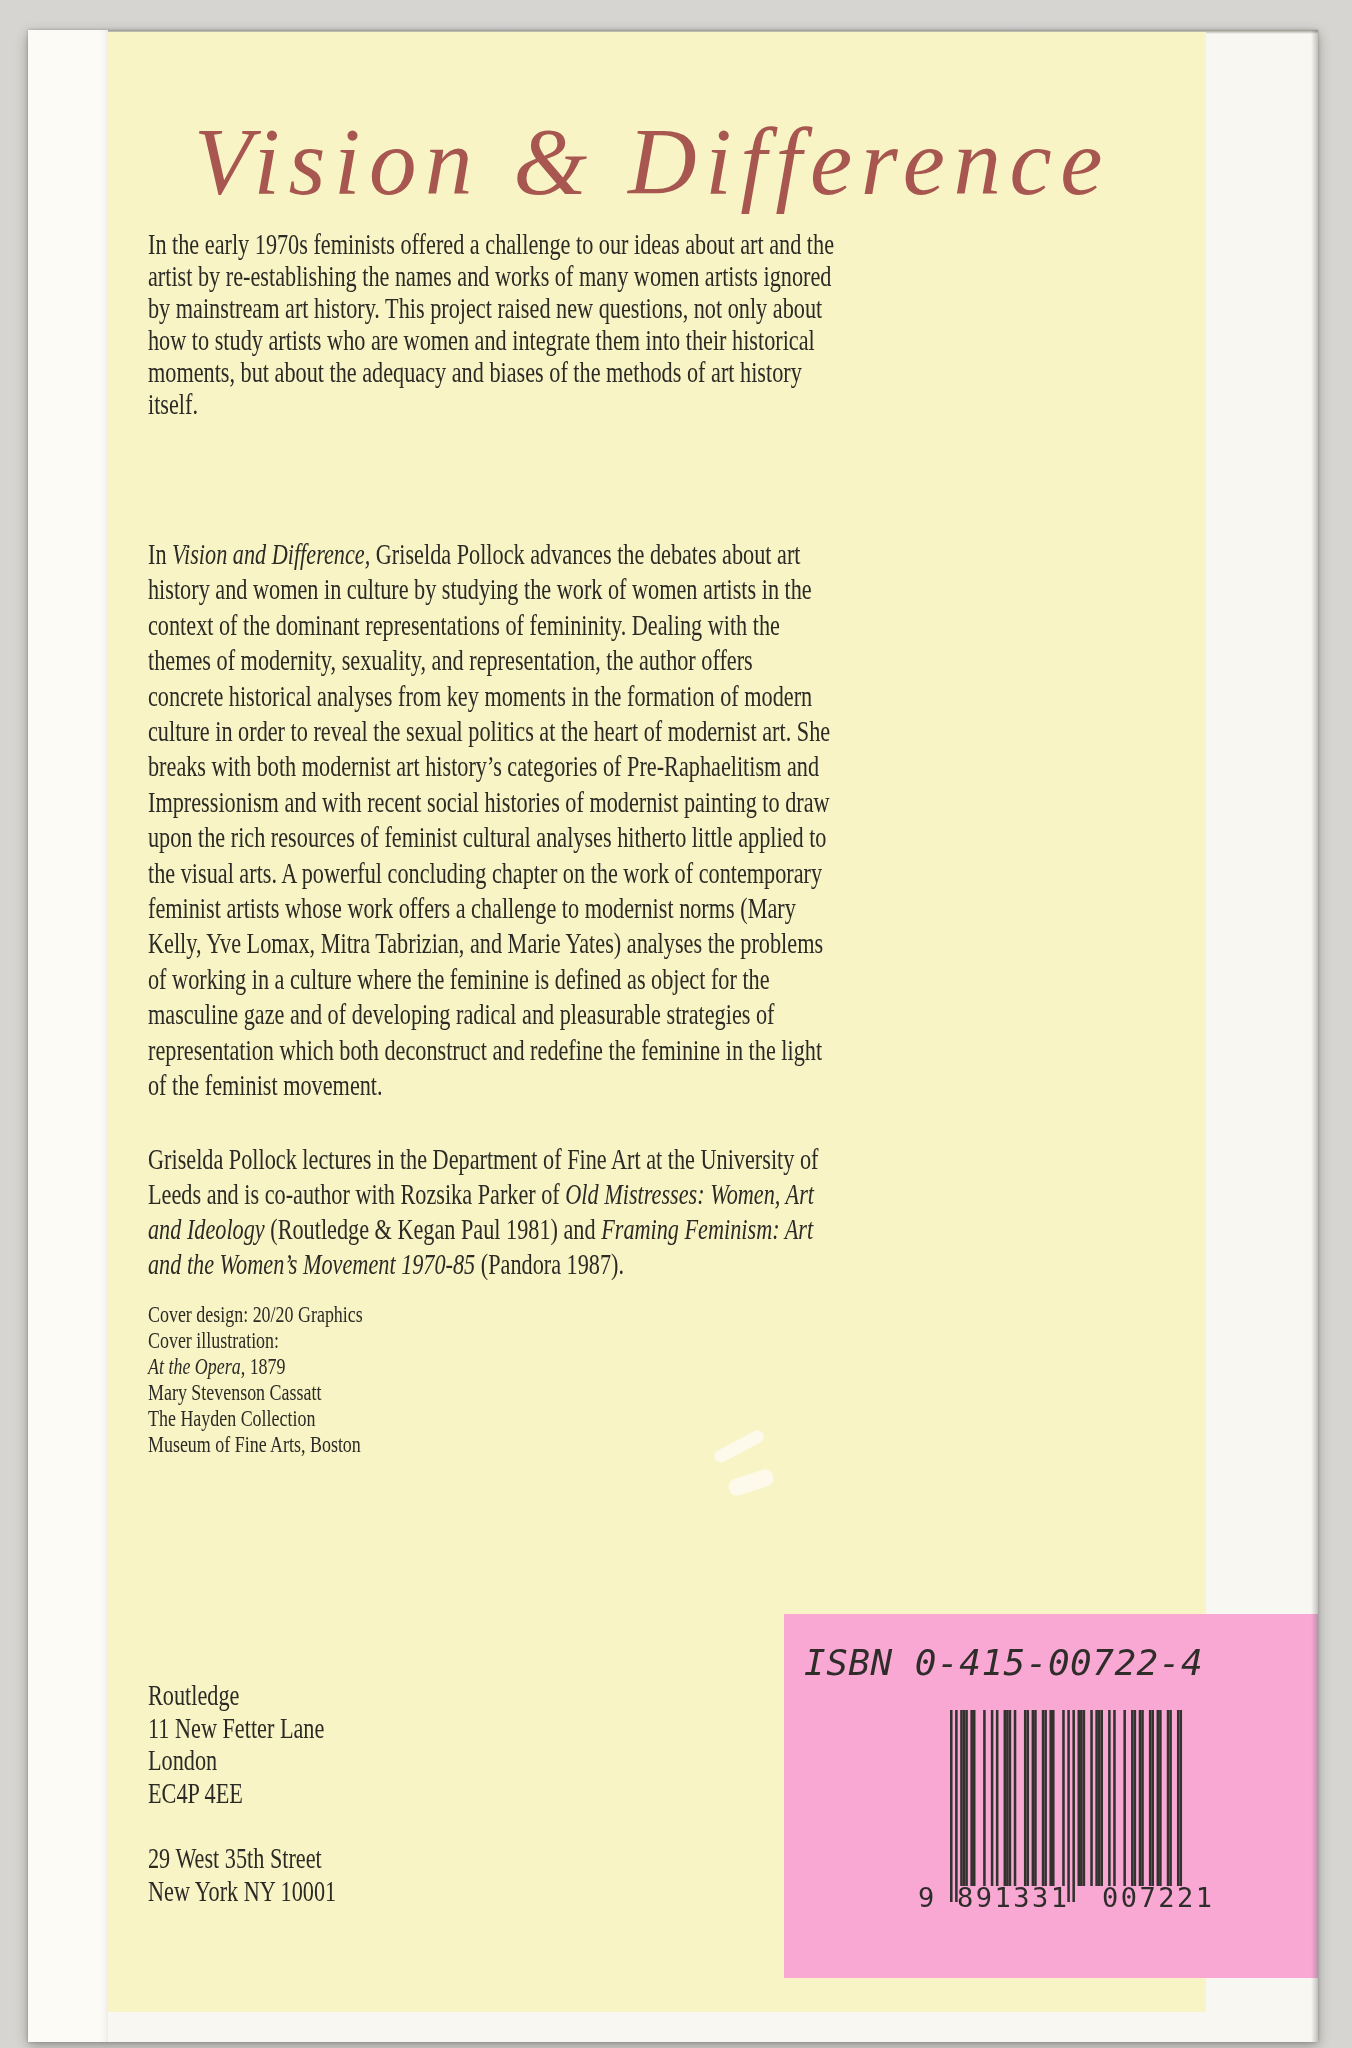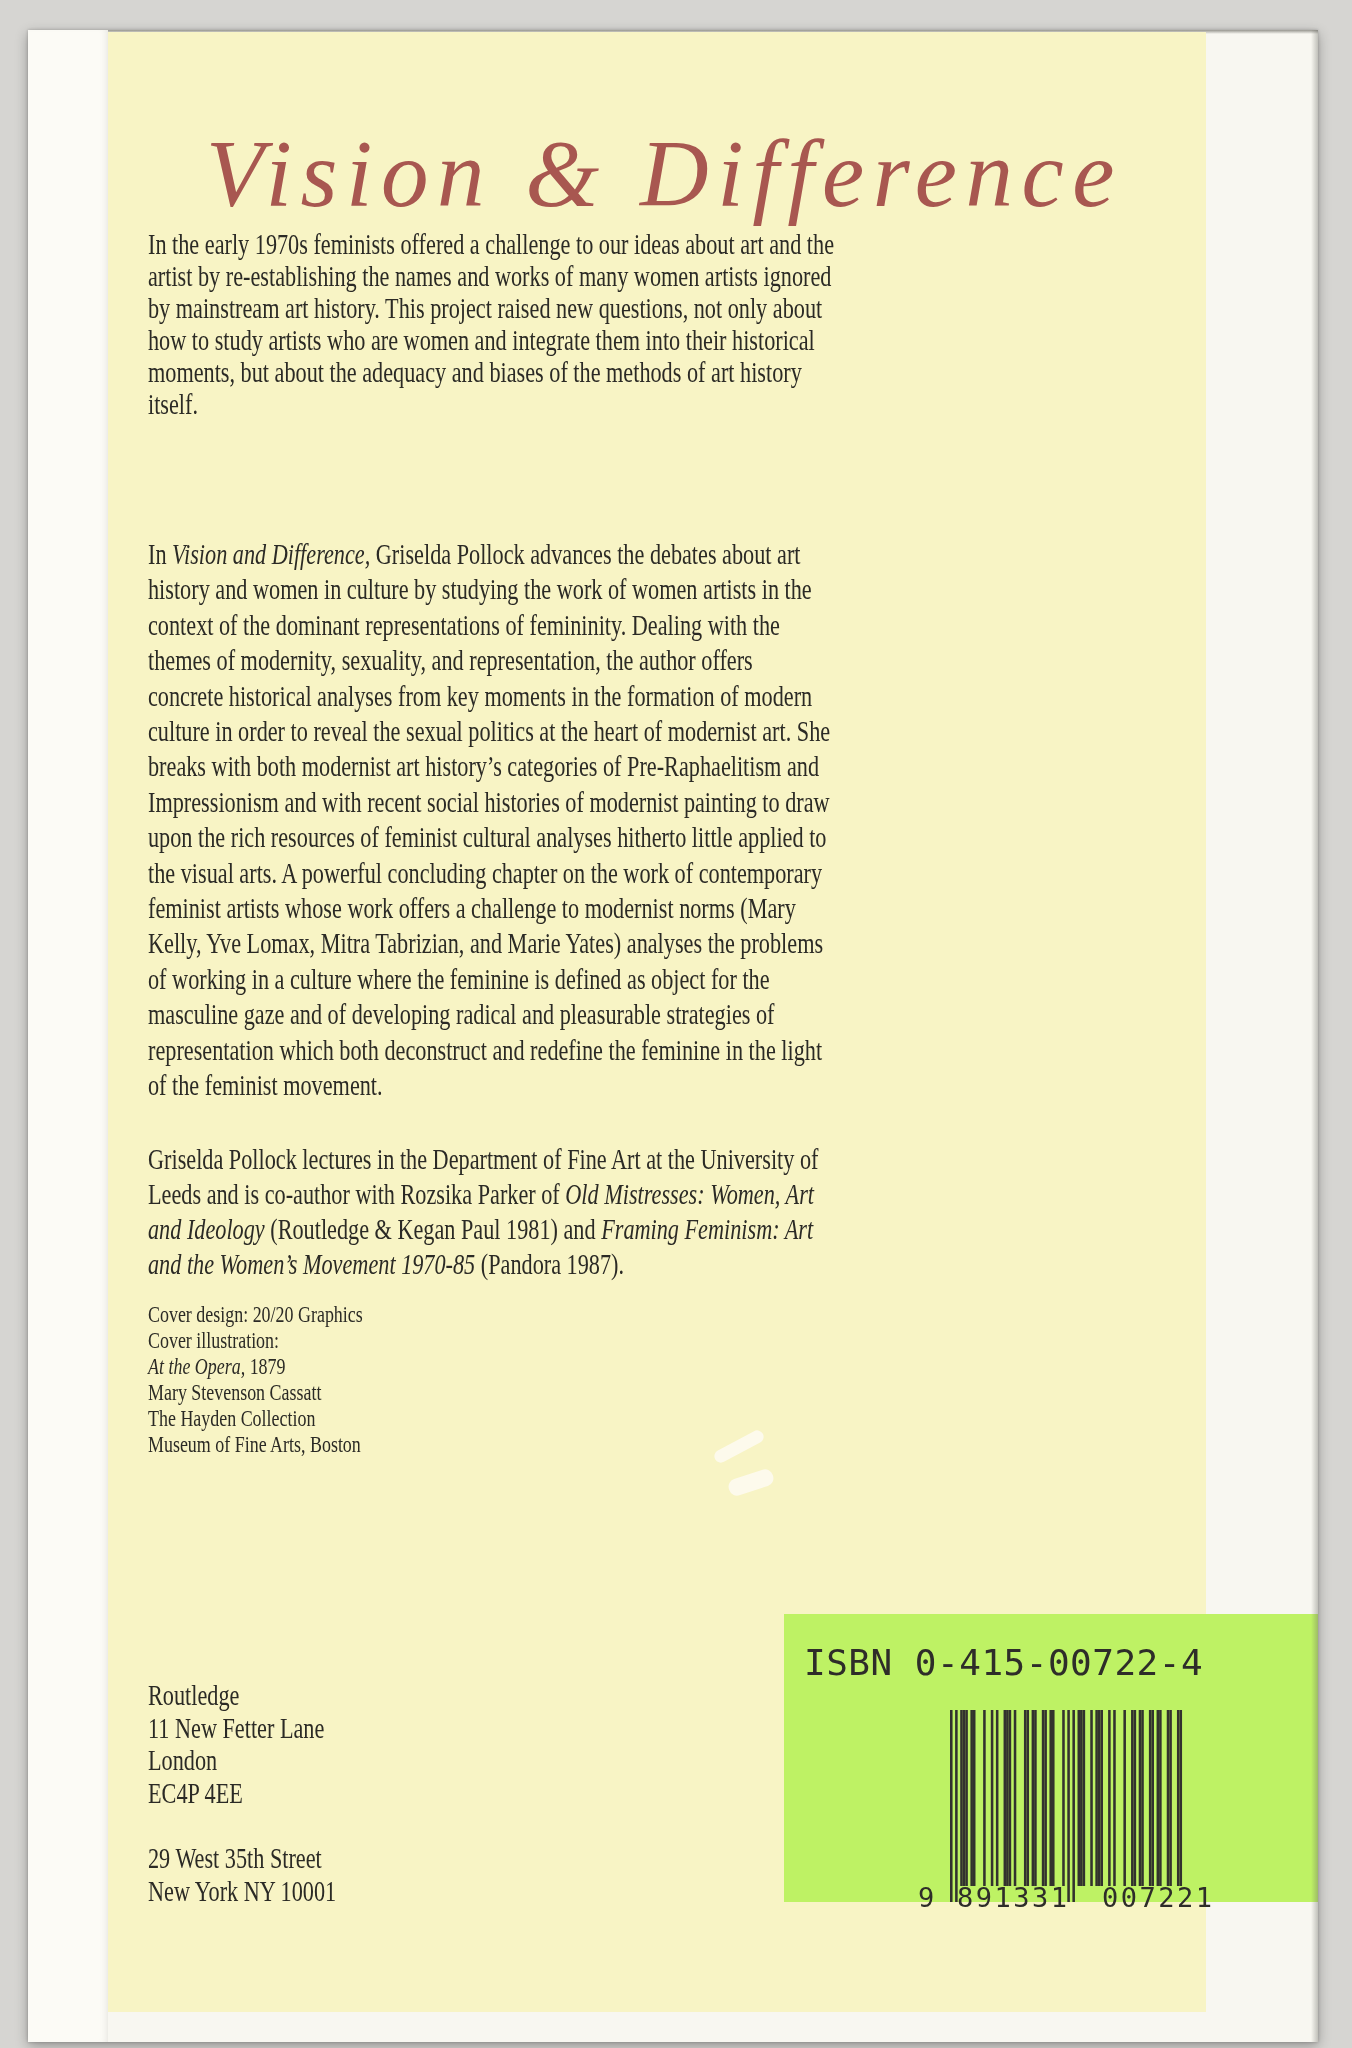--- a/index.html
+++ b/index.html
@@ -30,43 +30,44 @@
   .page-edge{
     position:absolute;left:0;top:0;width:80px;height:100%;
     background:#fcfbf6;
     box-shadow:inset -6px 0 8px -6px rgba(0,0,0,.12);
   }
   .panel{
     position:absolute;left:80px;top:2px;width:1098px;height:1980px;
     background:var(--cover-paper);
   }
   .title{
-    position:absolute;left:166px;top:80px;margin:12px;
+    position:absolute;left:166px;top:80px;margin:0;
     font-size:95px;font-weight:400;font-style:italic;line-height:1.1;
     letter-spacing:0.09em;white-space:nowrap;
     color:var(--title-red);
   }
   .textblock{
     position:absolute;color:var(--ink);
     transform:scaleX(0.78);transform-origin:0 0;
   }
   .tline{white-space:nowrap;}
   .it{font-style:italic;}
   .p1{left:120px;top:199px;font-size:28.5px;line-height:32px;}
   .p2{left:120px;top:507px;font-size:28.5px;line-height:35.4px;}
   .p3{left:120px;top:1112px;font-size:28.5px;line-height:35px;}
   .credits{left:120px;top:1272px;font-size:23px;line-height:26px;}
   .addr1{left:120px;top:1650px;font-size:28.5px;line-height:32.5px;}
   .addr2{left:120px;top:1813px;font-size:28.5px;line-height:32.5px;}
   .smudge{position:absolute;background:#fdfaec;}
   .s1{left:684px;top:1410px;width:54px;height:13px;border-radius:7px;transform:rotate(-28deg);}
   .s2{left:700px;top:1444px;width:46px;height:17px;border-radius:8px;transform:rotate(-18deg);}
   .isbn-box{
-    position:absolute;left:756px;top:1584px;width:534px;height:288px;
-    background:#bef264;
+    position:absolute;left:756px;top:1584px;width:534px;height:364px;
+    background:#f9a8d4;
+    font-style:italic;
   }
   .isbn-label{
     position:absolute;left:20px;top:28px;
     font-family:"DejaVu Sans Mono","Liberation Mono",monospace;
     font-size:36px;letter-spacing:0.5px;color:#2e2d29;white-space:nowrap;
   }
   .barcode{position:absolute;left:922px;top:1680px;fill:#32322e;}
   .bc-digit{
     position:absolute;font-family:"DejaVu Sans Mono","Liberation Mono",monospace;
     font-size:27px;color:#2e2d29;white-space:nowrap;

